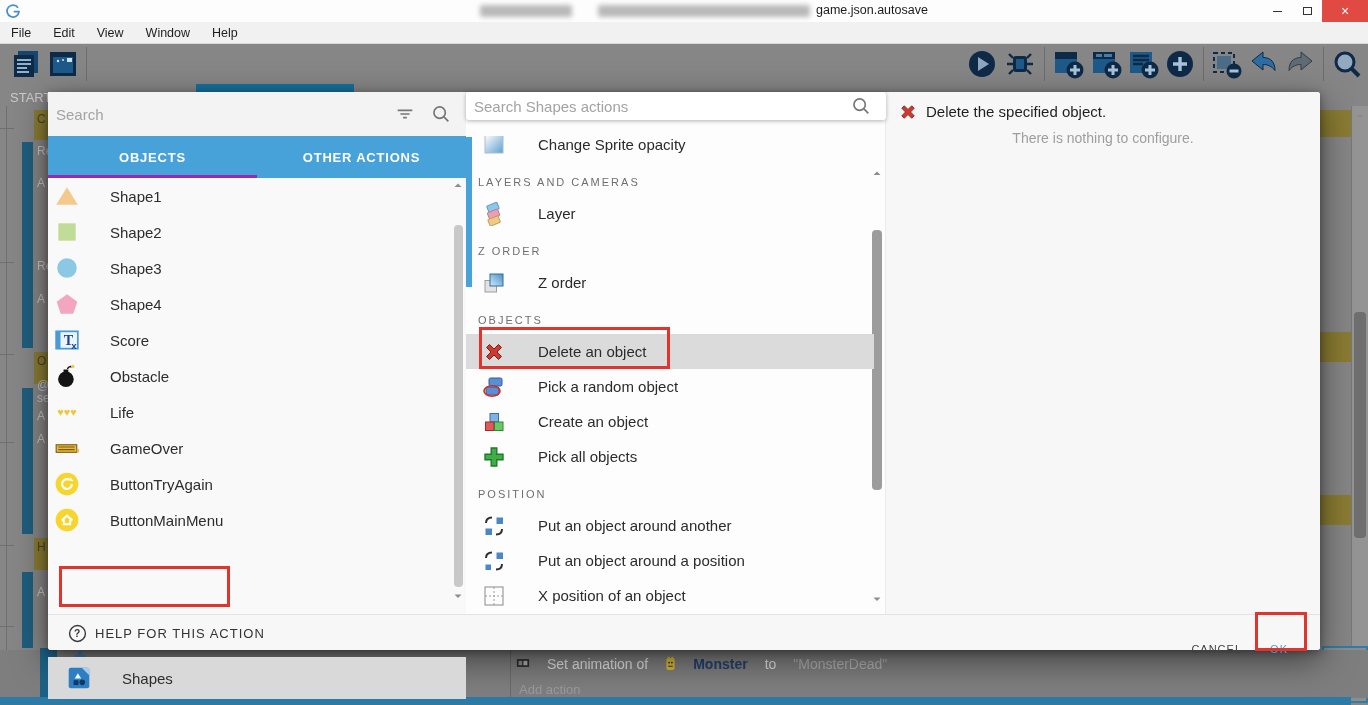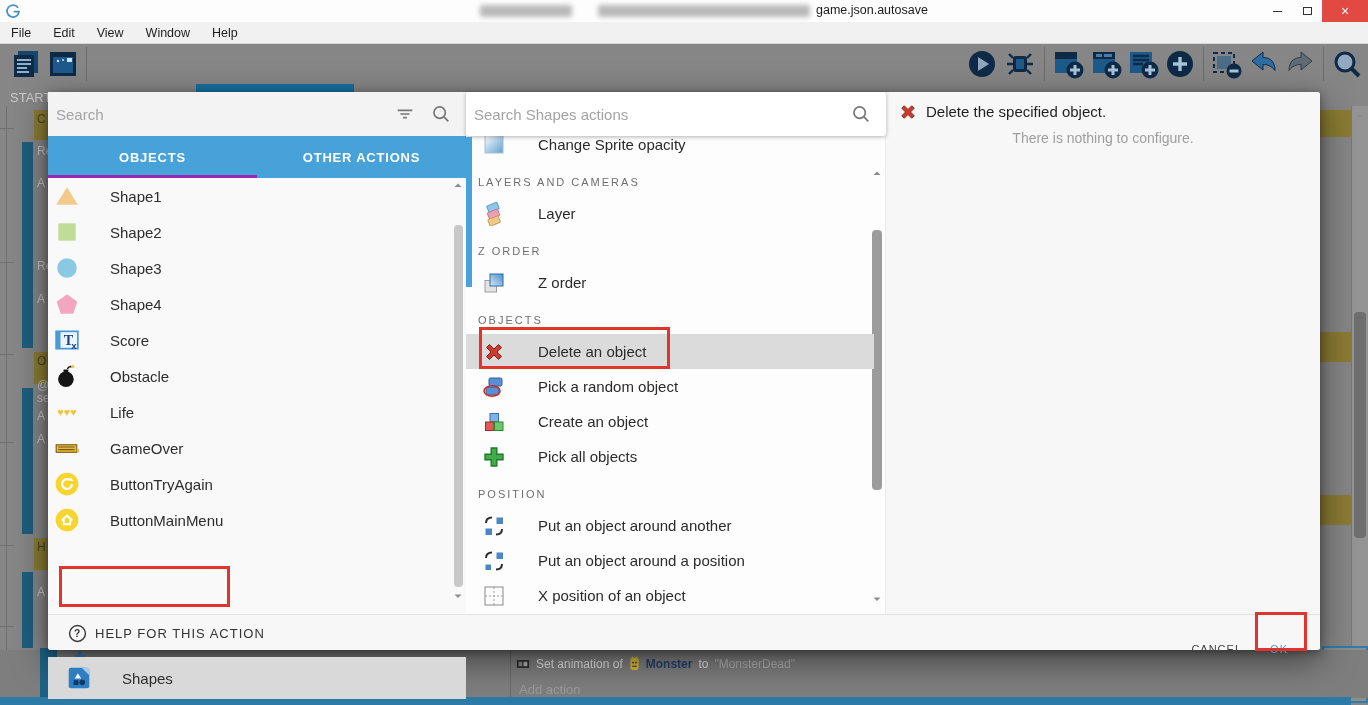--- a/index.html
+++ b/index.html
@@ -19,21 +19,21 @@
 
 .menubar{position:absolute;left:0;top:22px;width:1368px;height:22px;background:#f1f1f1;border-bottom:1px solid #d8d8d8;display:flex;align-items:center;z-index:30}
 .menu-item{padding:0 11px;font-size:12.5px;color:#1e1e1e;cursor:pointer}
 
 #bg{position:absolute;left:0;top:44px;width:1368px;height:661px}
 .tbi{position:absolute;width:32px;height:32px;top:4px;cursor:pointer}
 .tbi svg,.icn svg{width:100%;height:100%;display:block}
 .tdiv{position:absolute;top:3px;width:1px;height:34px;background:#6d6d6d}
 .start-tab{position:absolute;left:10px;top:46px;font-size:13px;color:#cbcbcb}
 .frag{position:absolute;left:37px;font-size:12px}
-.bt-row{position:absolute;display:flex;align-items:center;gap:6px;font-size:12px}
+.bt-row{position:absolute;display:flex;align-items:flex-start;gap:17px;font-size:14px}
 .bt-txt{color:#e0e0e0}
 .bt-obj{color:#24406e;font-weight:bold}
 .bt-val{color:#b0b0b0}
 .ph-txt{position:absolute;font-size:13px;color:#9b9b9b}
 
 .dialog{position:absolute;left:48px;top:92px;width:1272px;height:558px;background:#fafafa;border-radius:3px;box-shadow:0 10px 34px rgba(0,0,0,.5),0 2px 8px rgba(0,0,0,.35);z-index:20}
 .lp{position:absolute;left:0;top:0;width:418px;height:522px;background:#f9f9f9}
 .lp-search{position:absolute;left:0;top:0;width:418px;height:44px;background:#f3f3f3;border-radius:3px 0 0 0;display:flex;align-items:center}
 .srch-input{border:0;background:transparent;outline:none;font-size:15px;color:#333;margin-left:8px;flex:1;font-family:inherit}
 ::placeholder{color:#a3a3a3;opacity:1}
@@ -41,21 +41,21 @@
 .lp-tabs{position:absolute;left:0;top:44px;width:418px;height:42px;background:#47a2d9;display:flex}
 .tab{flex:1;display:flex;align-items:center;justify-content:center;color:#fff;font-size:13px;font-weight:bold;letter-spacing:.8px;cursor:pointer;position:relative}
 .tab.active:after{content:"";position:absolute;left:0;right:0;bottom:0;height:3px;background:#9c27b0}
 .objlist{position:absolute;left:0;top:86px;width:418px}
 .obj-row{display:flex;align-items:center;height:36px;padding-left:6px;cursor:pointer}
 .obj-ic{width:26px;height:26px;margin-right:30px;display:flex;align-items:center;justify-content:center;flex:none}
 .obj-lb{font-size:15px;color:#2d2d2d}
 .lp-ghd{position:absolute;left:0;top:538px;width:418px;height:27px;display:flex;align-items:center;padding-left:12px;font-size:11px;letter-spacing:2px;color:#6f6f6f}
 .grp-row{position:absolute;left:0;top:565px;width:418px;height:42px;background:#d9d9d9;display:flex;align-items:center;padding-left:18px;cursor:pointer}
 .mp{position:absolute;left:418px;top:0;width:420px;height:522px;background:#fdfdfd;border-right:1px solid #ececec}
-.mp-search{position:absolute;left:0;top:0;width:420px;height:44px;background:#fff;border-radius:3px;box-shadow:0 1px 4px rgba(0,0,0,.3);display:flex;align-items:center;z-index:2}
+.mp-search{position:absolute;left:0;top:0;width:420px;height:28px;background:#fff;border-radius:3px;box-shadow:0 1px 4px rgba(0,0,0,.3);display:flex;align-items:center;z-index:2}
 .mstrip{position:absolute;left:0;top:45px;width:6px;height:150px;background:#47a2d9;z-index:3}
 .actlist{position:absolute;left:0;top:44px;width:408px;z-index:1}
 .act-row{display:flex;align-items:center;height:35px;padding-left:16px;cursor:pointer}
 .act-row.selected{background:#dbdbdb}
 .act-row.partial{height:26px;overflow:hidden}
 .act-row.partial>*{transform:translateY(-5px)}
 .act-ic{width:24px;height:24px;margin-right:32px;display:flex;align-items:center;justify-content:center;flex:none}
 .act-lb{font-size:15px;color:#2b2b2b}
 .act-hd{height:34px;display:flex;align-items:flex-end;padding:0 0 8px 12px;font-size:11px;letter-spacing:2px;color:#6f6f6f}
 .rp{position:absolute;left:838px;top:0;width:434px;height:522px;background:#f7f7f7;border-radius:0 3px 0 0}

